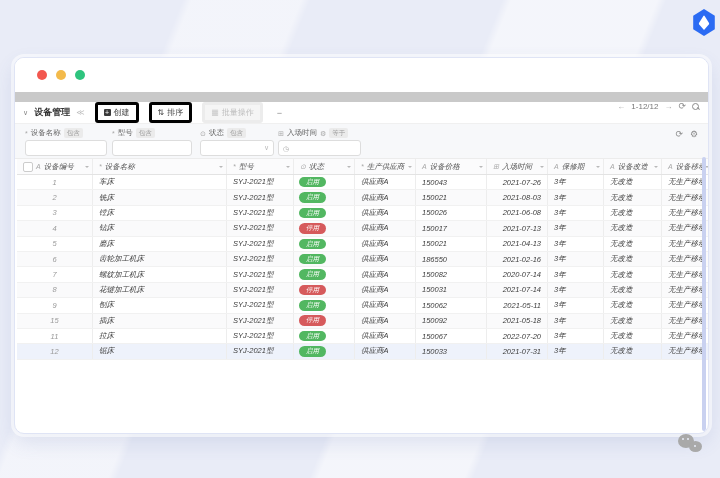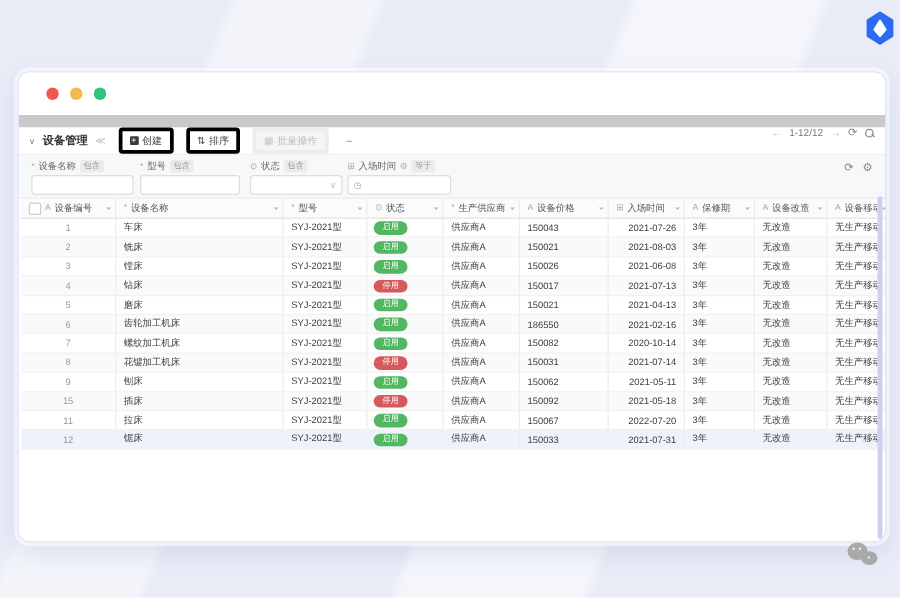--- a/index.html
+++ b/index.html
@@ -53,21 +53,21 @@
   .f-lab{display:flex;align-items:center;gap:3px;height:10px;}
   .fic{font-size:7px;color:#a9a9a9;line-height:1;}
   .f-name{font-size:7.5px;color:#666;}
   .f-op{font-size:6.5px;color:#9a9a9a;background:#ebebeb;border-radius:2px;padding:0.5px 3px;line-height:1.3;}
   .f-ctrl{margin-top:2px;height:14px;background:#fff;border:1px solid #ddd;border-radius:3px;
     display:flex;align-items:center;padding:0 4px;color:#bbb;font-size:8px;}
   .f-ctrl .sel-arrow{margin-left:auto;font-size:7px;color:#bbb;}
   .f-right{position:absolute;right:10px;top:6px;display:flex;gap:7px;}
   
   .tablewrap{position:relative;}
-  table{border-collapse:collapse;table-layout:fixed;width:686px;margin-left:2px;}
+  table{border-collapse:collapse;table-layout:fixed;width:686px;margin-left:2px;font-style:italic;}
   th,td{border-right:1px solid #ededed;overflow:hidden;white-space:nowrap;padding:0;}
   thead th{height:15px;background:#fbfbfc;border-bottom:1px solid #e3e3e3;font-weight:normal;text-align:left;}
   .th-in{display:flex;align-items:center;gap:3px;padding:0 3px 0 6px;}
   .cb{width:8px;height:8px;border:1px solid #ccc;border-radius:2px;background:#fff;flex:none;}
   .hic{font-size:7px;color:#a9a9a9;line-height:1;flex:none;}
   .hlb{font-size:7.5px;color:#555;flex:1 1 auto;overflow:hidden;}
   .harr{width:0;height:0;border:2.6px solid transparent;border-top-color:#b9b9b9;margin-top:3px;flex:none;}
   tbody td{height:14.4px;border-bottom:1px solid #f1f1f1;font-size:7.5px;color:#3c3c3c;}
   tbody tr:nth-child(even) td{background:#fafafb;}
   tbody tr.active td{background:#eef2fb;}
@@ -327,21 +327,21 @@
             <td class="td-pad">无改造</td>
             <td class="td-pad">无生产移动</td>
           </tr>
           <tr>
             <td class="td-num">7</td>
             <td class="td-pad">螺纹加工机床</td>
             <td class="td-pad">SYJ-2021型</td>
             <td><span class="badge on">启用</span></td>
             <td class="td-pad">供应商A</td>
             <td class="td-pad">150082</td>
-            <td class="td-right">2020-10-14</td>
+            <td class="td-right">2020-07-14</td>
             <td class="td-pad">3年</td>
             <td class="td-pad">无改造</td>
             <td class="td-pad">无生产移动</td>
           </tr>
           <tr>
             <td class="td-num">8</td>
             <td class="td-pad">花键加工机床</td>
             <td class="td-pad">SYJ-2021型</td>
             <td><span class="badge off">停用</span></td>
             <td class="td-pad">供应商A</td>

